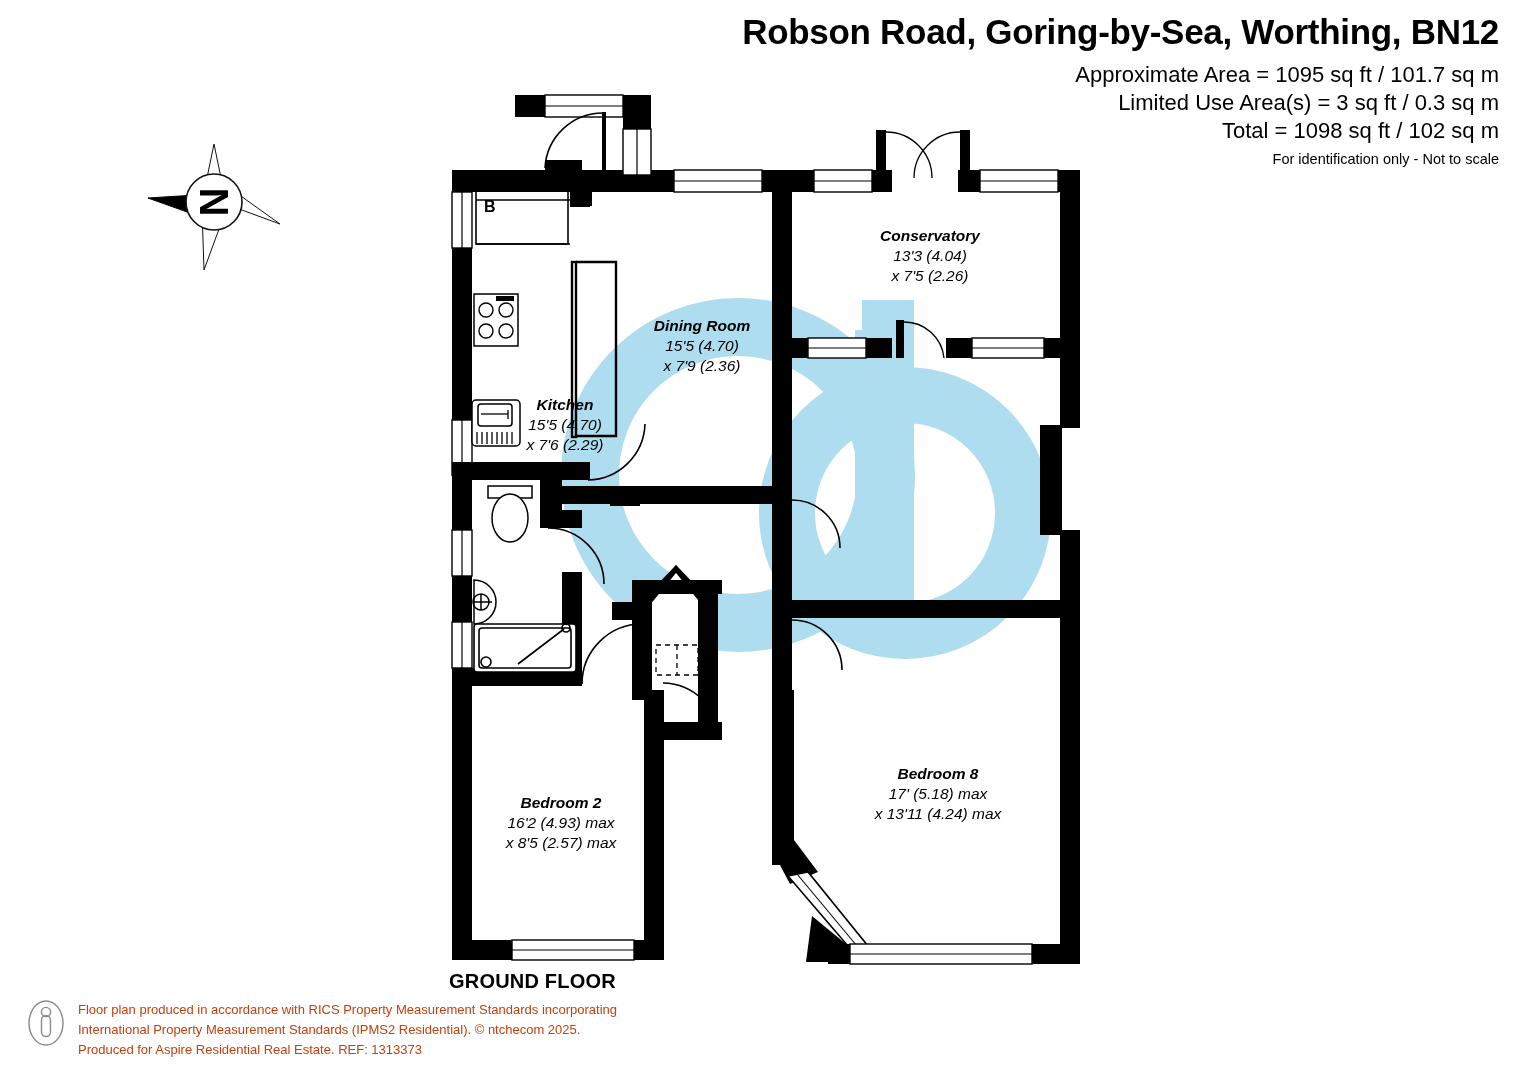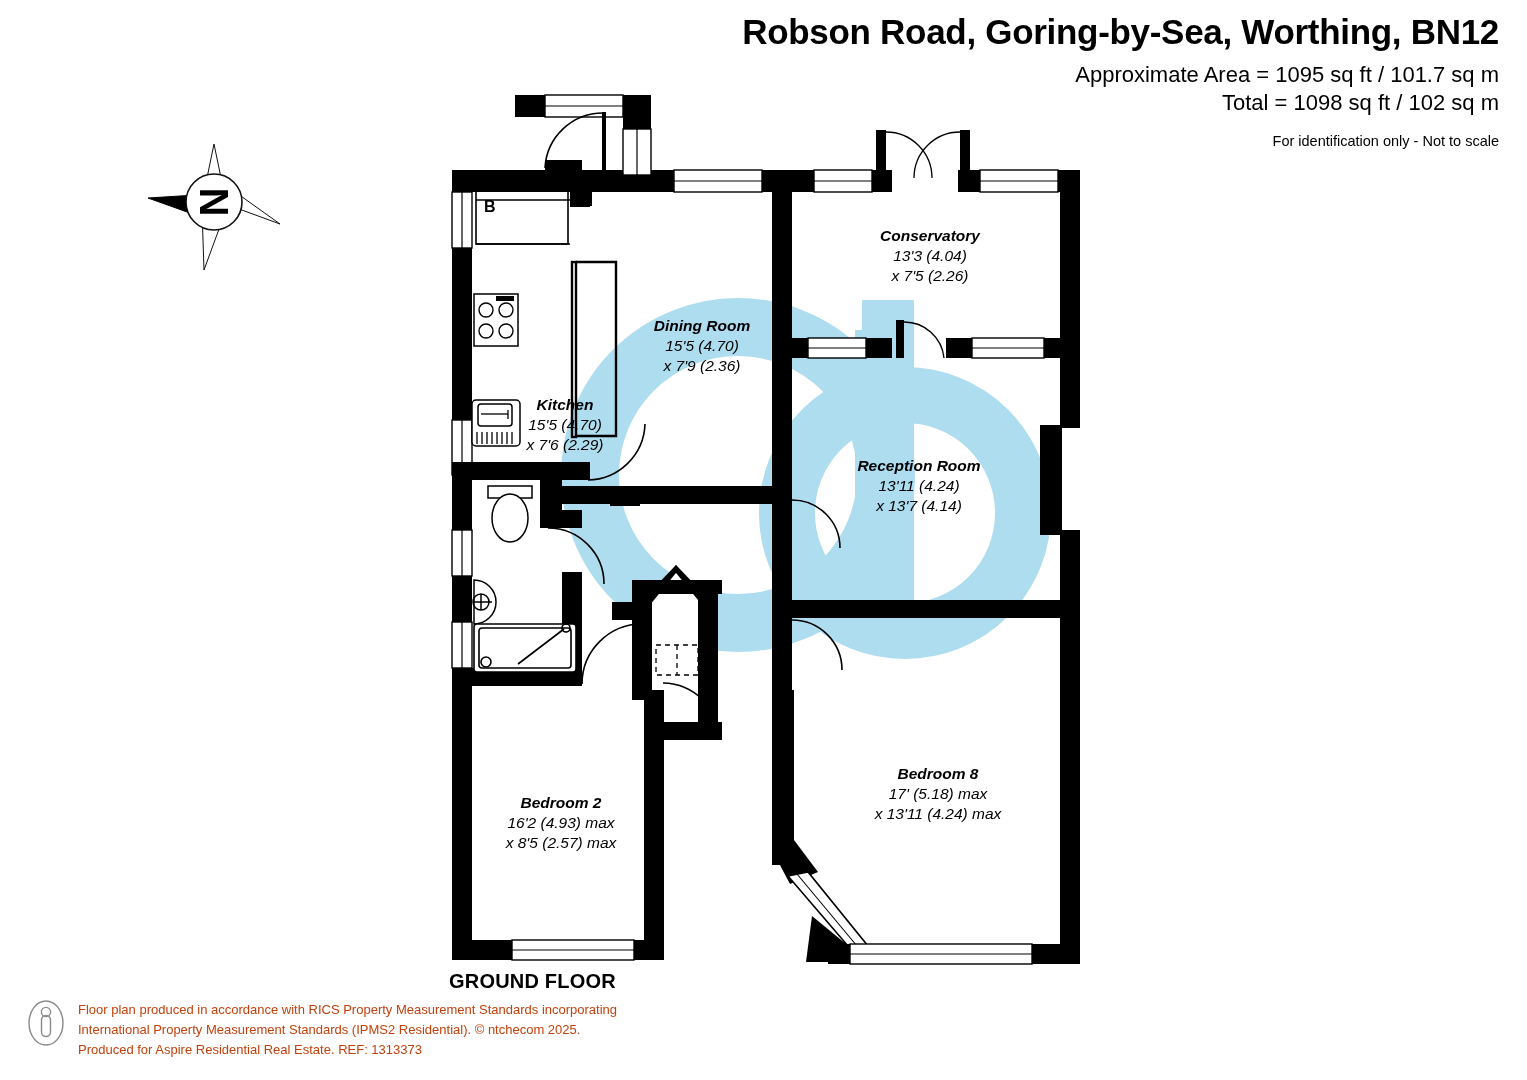--- a/index.html
+++ b/index.html
@@ -13,21 +13,21 @@
   }
   #stage{position:absolute;inset:0;width:1527px;height:1048px;}
 
   
   .hdr{position:absolute;right:28px;top:14px;text-align:right;}
   .hdr-title{
     font-size:35px;font-weight:bold;letter-spacing:-0.3px;line-height:1.05;
     white-space:nowrap;
   }
   .hdr-line{font-size:22px;line-height:1.27;white-space:nowrap;}
-  .hdr-small{font-size:14.5px;margin-top:16px;white-space:nowrap;}
+  .hdr-small{font-size:14.5px;margin-top:6px;white-space:nowrap;}
 
   
   .footer{position:absolute;left:78px;top:1000px;font-size:13px;line-height:1.52;color:#c2410c;}
   .footer div{white-space:nowrap;}
   .foot-icon{position:absolute;left:27px;top:999px;width:38px;height:48px;}
 
   
   .compass{position:absolute;left:140px;top:140px;width:150px;height:135px;}
 
   
@@ -42,20 +42,21 @@
 </style>
 </head>
 <body>
 
 <div id="stage">
 
   <div class="hdr">
     <div class="hdr-title">Robson Road, Goring-by-Sea, Worthing, BN12</div>
     <div style="height:10px"></div>
     <div class="hdr-line">Approximate Area = 1095 sq ft / 101.7 sq m</div>
+    <div class="hdr-line">Limited Use Area(s) = 3 sq ft / 0.3 sq m</div>
     <div class="hdr-line">Total = 1098 sq ft / 102 sq m</div>
     <div class="hdr-small">For identification only - Not to scale</div>
   </div>
 
   <div class="compass">
     <svg width="150" height="135" viewBox="0 0 150 135">
       <g fill="#ffffff" stroke="#111" stroke-width="1">
 
         <polygon points="74,4 86,62 74,72 62,62"></polygon>
 
@@ -316,25 +317,20 @@
     <div class="dm">15'5 (4.70)</div>
     <div class="dm">x 7'9 (2.36)</div>
   </div>
 
   <div class="rl" style="left:455px;top:395px;width:220px;">
     <div class="nm">Kitchen</div>
     <div class="dm">15'5 (4.70)</div>
     <div class="dm">x 7'6 (2.29)</div>
   </div>
 
-  <div class="rl" style="left:806px;top:456px;width:226px;">
-    <div class="nm">Reception Room</div>
-    <div class="dm">13'11 (4.24)</div>
-    <div class="dm">x 13'7 (4.14)</div>
-  </div>
 
   <div class="rl" style="left:818px;top:764px;width:240px;">
     <div class="nm">Bedroom 8</div>
     <div class="dm">17' (5.18) max</div>
     <div class="dm">x 13'11 (4.24) max</div>
   </div>
 
   <div class="rl" style="left:448px;top:793px;width:226px;">
     <div class="nm">Bedroom 2</div>
     <div class="dm">16'2 (4.93) max</div>

